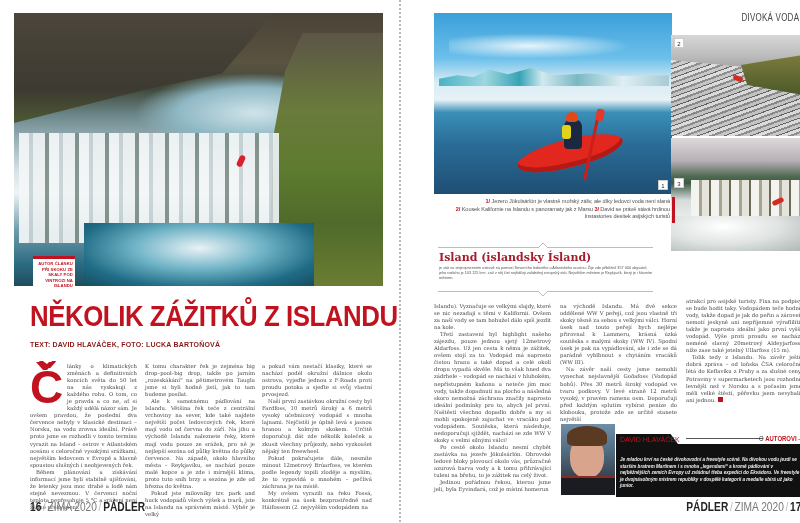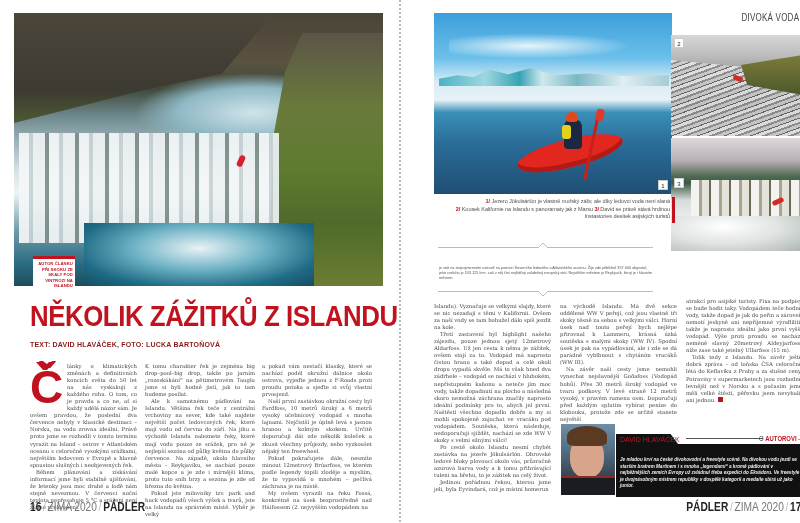--- a/index.html
+++ b/index.html
@@ -205,20 +205,21 @@
     <span class="n">3/</span>
     <span>David se právě stává hrdinou Instastories desítek asijských turistů</span>
   </div>
   <div class="caption-bar"></div>
 
   <div class="infobox">
     <div class="rule top"></div>
     <svg class="notch-up" viewBox="0 0 10 5">
         <polyline points="0,5 5,0 10,5" fill="#fff" stroke="#c3b9bb" stroke-width="1"></polyline>
       </svg>
+    <h3>Island (islandsky Ísland)</h3>
     <p>je stát na stejnojmenném ostrově na pomezí Severního ledového a Atlantského oceánu. Žije zde přibližně 357 000 obyvatel, jeho rozloha je 103 125 km², což z něj činí nejřidčeji zalidněný evropský stát. Největším městem je Reykjavík, který je i hlavním městem.</p>
     <div class="rule bot"></div>
     <svg class="notch-down" viewBox="0 0 10 5">
         <polyline points="0,0 5,5 10,0" fill="#fff" stroke="#c3b9bb" stroke-width="1"></polyline>
       </svg>
   </div>
 
   <div class="col r-col1">
     <p class="first">Islandu). Vyznačuje se velkými slajdy, které se nic nezadají s těmi v Kalifornii. Ovšem za naší vody se tam bohužel dálo spíš jezdit na kole.</p>
     <p>Třetí zastavení byl highlight našeho zájezdu, pouze jednou sjetý 12metrový Aldarfoss. Už jen cesta k němu je zážitek, ovšem stojí za to. Vodopád má naprosto čistou hranu a také dopad a celé okolí dropu vypadá skvěle. Má to však hned dva zádrhele – vodopád se nachází v hlubokém, nepřístupném kaňonu a neteče jím moc vody, takže dopadnutí na plocho a následná skoro nemožná záchrana značily naprosto ideální podmínky pro to, abych jel první. Naštěstí všechno dopadlo dobře a my si mohli spokojeně zajuchat ve vracáku pod vodopádem. Soutěska, která následuje, nedoporučuji sjíždět, nachází se zde WW V skoky s velmi silnými válci!</p>

